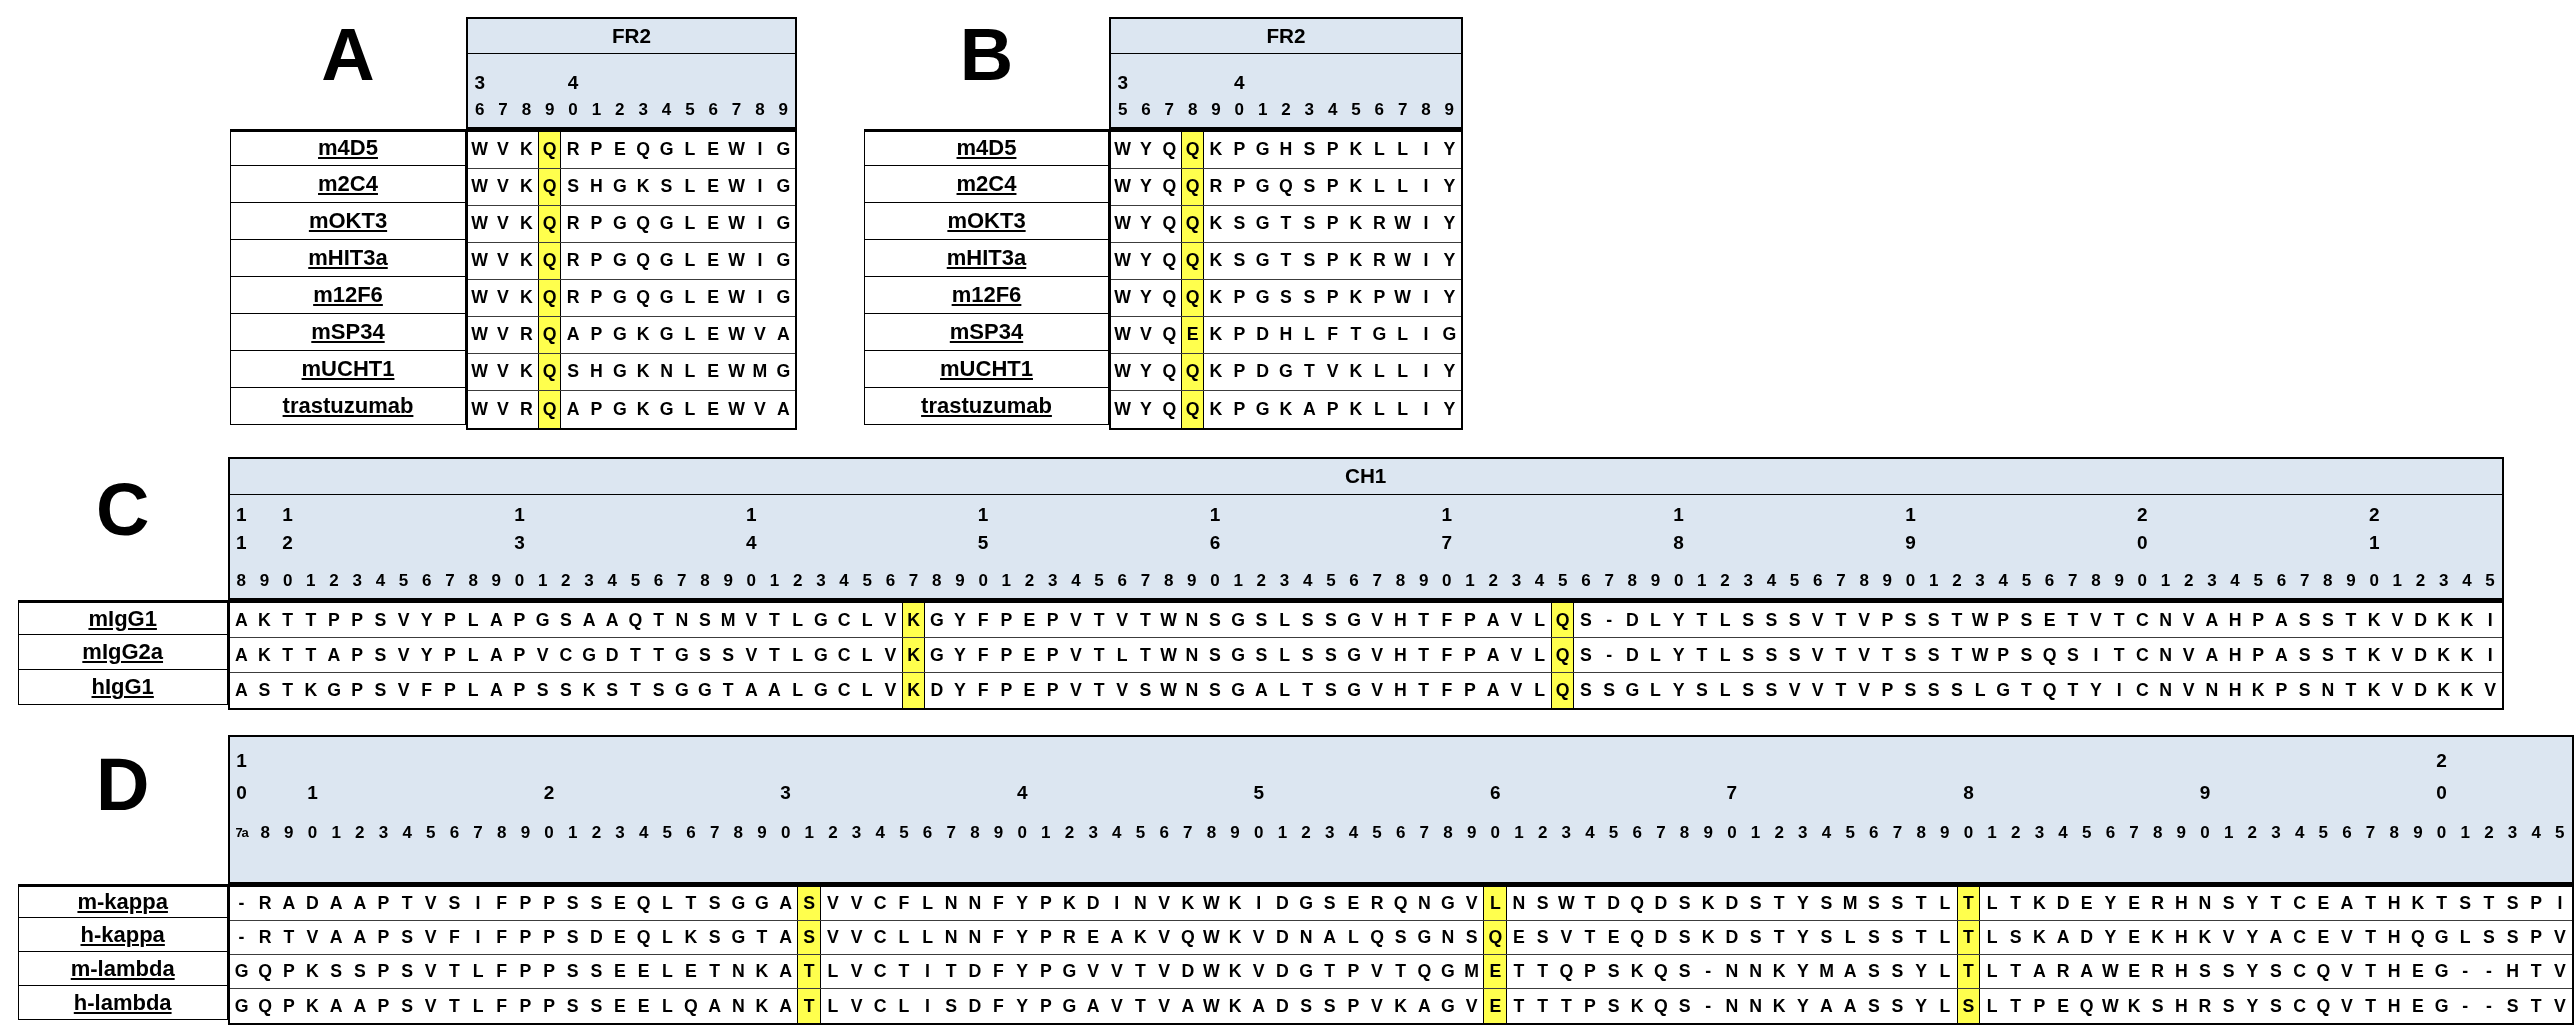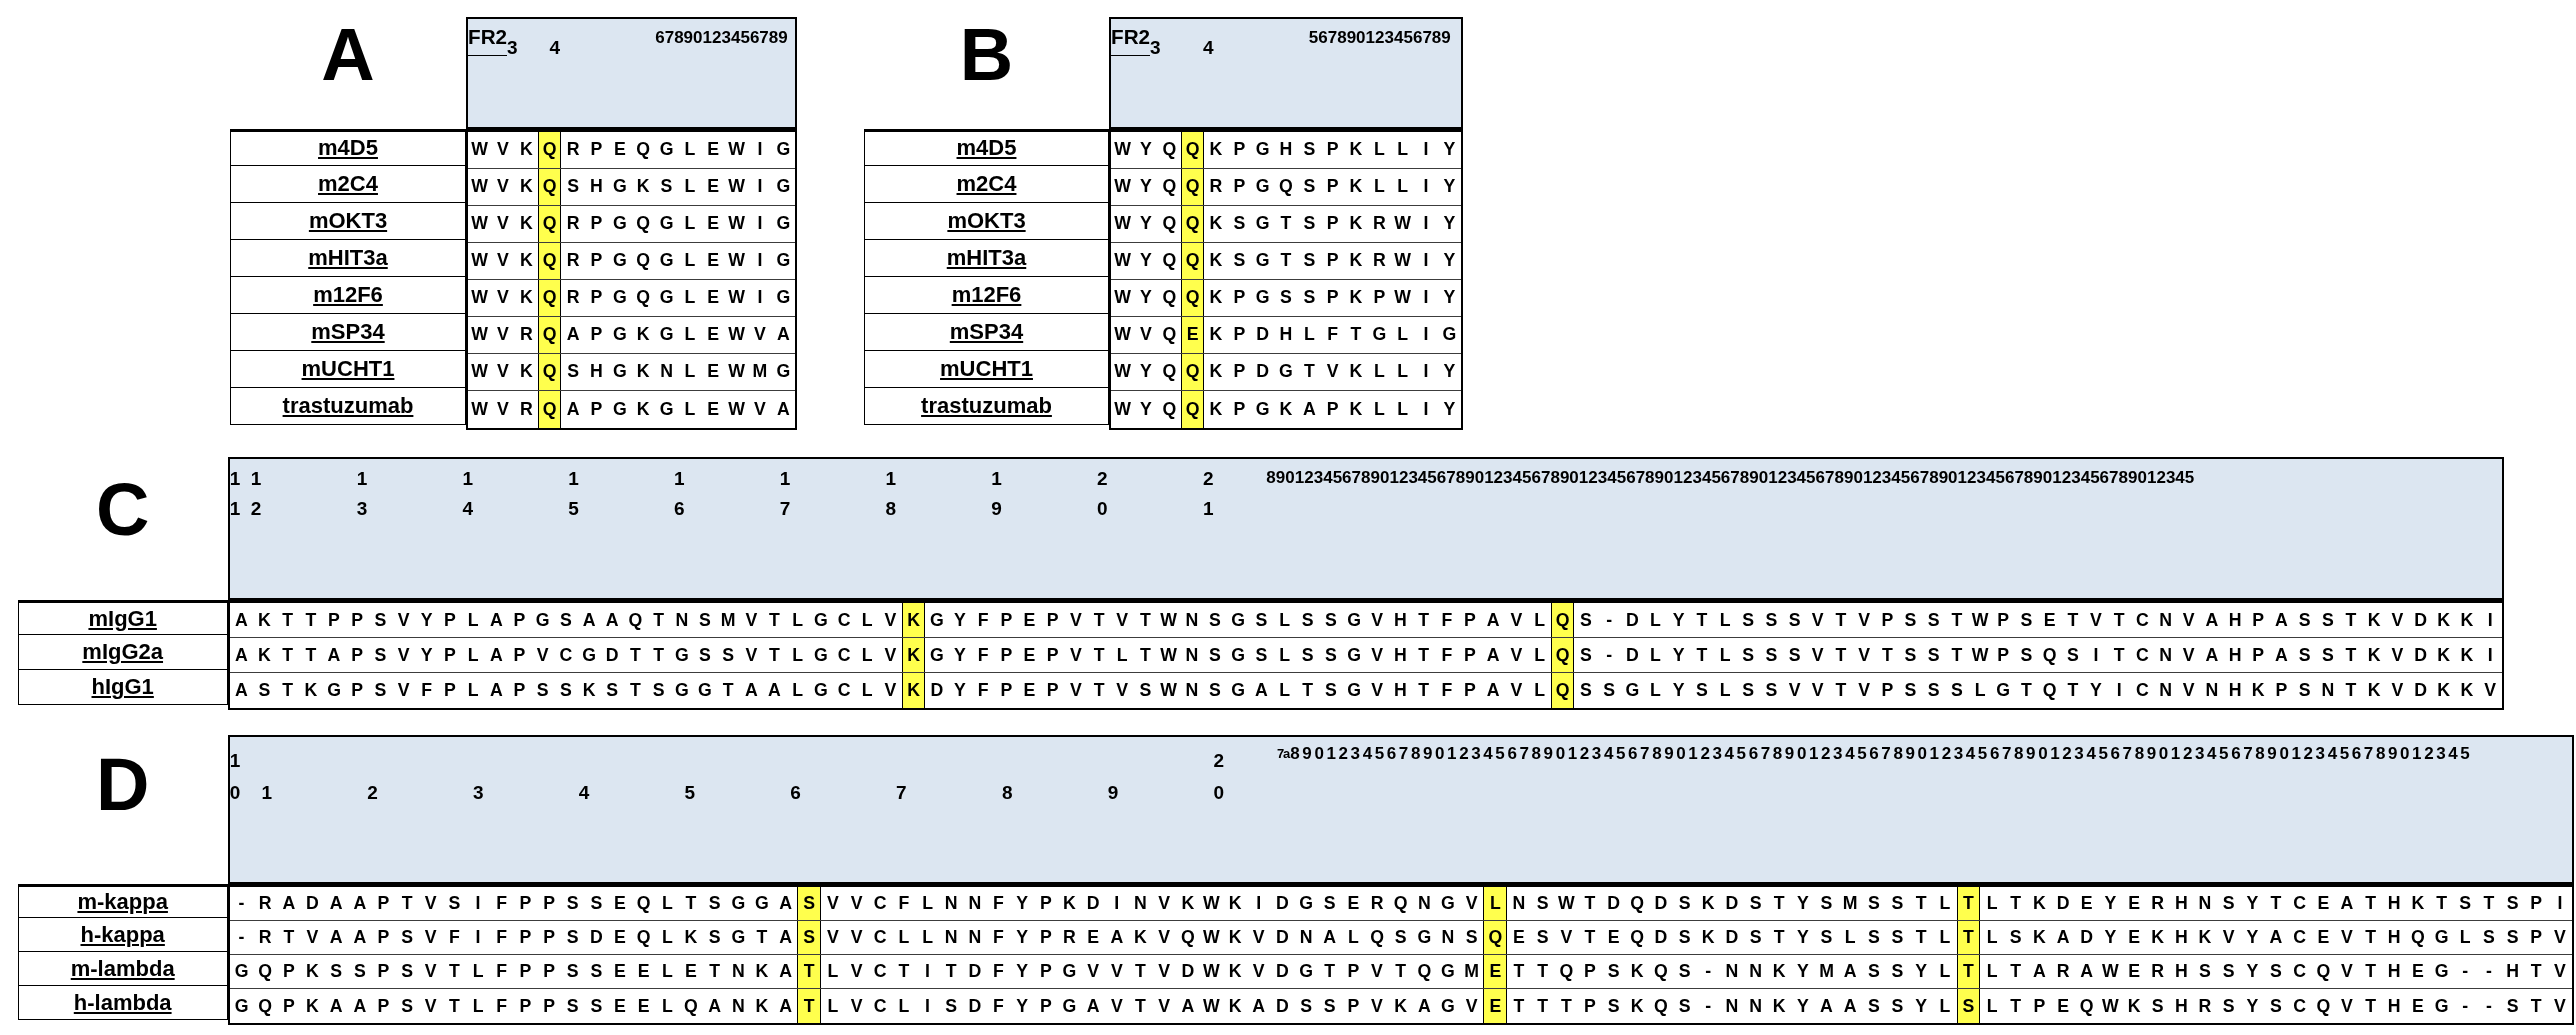--- a/index.html
+++ b/index.html
@@ -10,21 +10,21 @@
   .p0{--tx:230px;--lw:236px;--gw:331px;--ty:16.5px;--b1:37px;--b2:38px;--uh:37px;--rh:37px;--ly:17.7px;}
   .p1{--tx:864px;--lw:245px;--gw:354px;--ty:16.5px;--b1:37px;--b2:38px;--uh:37px;--rh:37px;--ly:17.7px;}
   .p2{--tx:17.7px;--lw:210px;--gw:2276px;--ty:457px;--b1:37px;--b2:69px;--uh:37px;--rh:35px;--ly:473px;}
   .p3{--tx:17.7px;--lw:210px;--gw:2346px;--ty:735px;--b1:38px;--b2:79px;--uh:32px;--rh:34px;--ly:748px;}
 
   .letter{position:absolute;left:var(--tx);top:var(--ly);width:var(--lw);text-align:center;
           font-size:74px;line-height:1;font-weight:bold;}
 
   .hdr{position:absolute;left:calc(var(--tx) + var(--lw));top:var(--ty);width:var(--gw);
        height:calc(var(--b1) + var(--b2) + var(--uh));background:var(--blue,#dce6f1);
-       border:2.4px solid #000;box-sizing:border-box;display:flex;}
+       border:2.4px solid #000;box-sizing:border-box;display:flex;flex-direction:column;}
   .region-label{height:var(--b1);border-bottom:1.8px solid #000;box-sizing:border-box;
        display:flex;align-items:center;justify-content:center;font-size:20.7px;}
   .numbers{height:var(--b2);display:flex;flex-direction:column;justify-content:space-evenly;}
   .numrow{display:grid;width:100%;}
   .digit-cell{text-align:center;font-size:19px;line-height:1;min-height:19px;}
   .units{height:var(--uh);display:grid;align-items:center;}
   .unit-digit{text-align:center;font-size:17px;line-height:1;}
   .unit-digit.wide{font-size:13px;letter-spacing:-1.2px;text-align:center;}
 
   .hdr-label{position:absolute;left:var(--tx);top:calc(var(--ty) + var(--b1) + var(--b2) - 1.8px);
@@ -449,20 +449,21 @@
         <div class="cell">L</div>
         <div class="cell">I</div>
         <div class="cell">Y</div>
       </div>
     </div>
 </section>
 
 <section class="panel p2">
   <div class="letter">C</div>
   <div class="hdr">
+    <div class="region-label">CH1</div>
     <div class="numbers">
       <div class="numrow hundreds" style="grid-template-columns: repeat(98, 1fr);">
           <div class="digit-cell">1</div>
           <div class="digit-cell"></div>
           <div class="digit-cell">1</div>
           <div class="digit-cell"></div>
           <div class="digit-cell"></div>
           <div class="digit-cell"></div>
           <div class="digit-cell"></div>
           <div class="digit-cell"></div>

